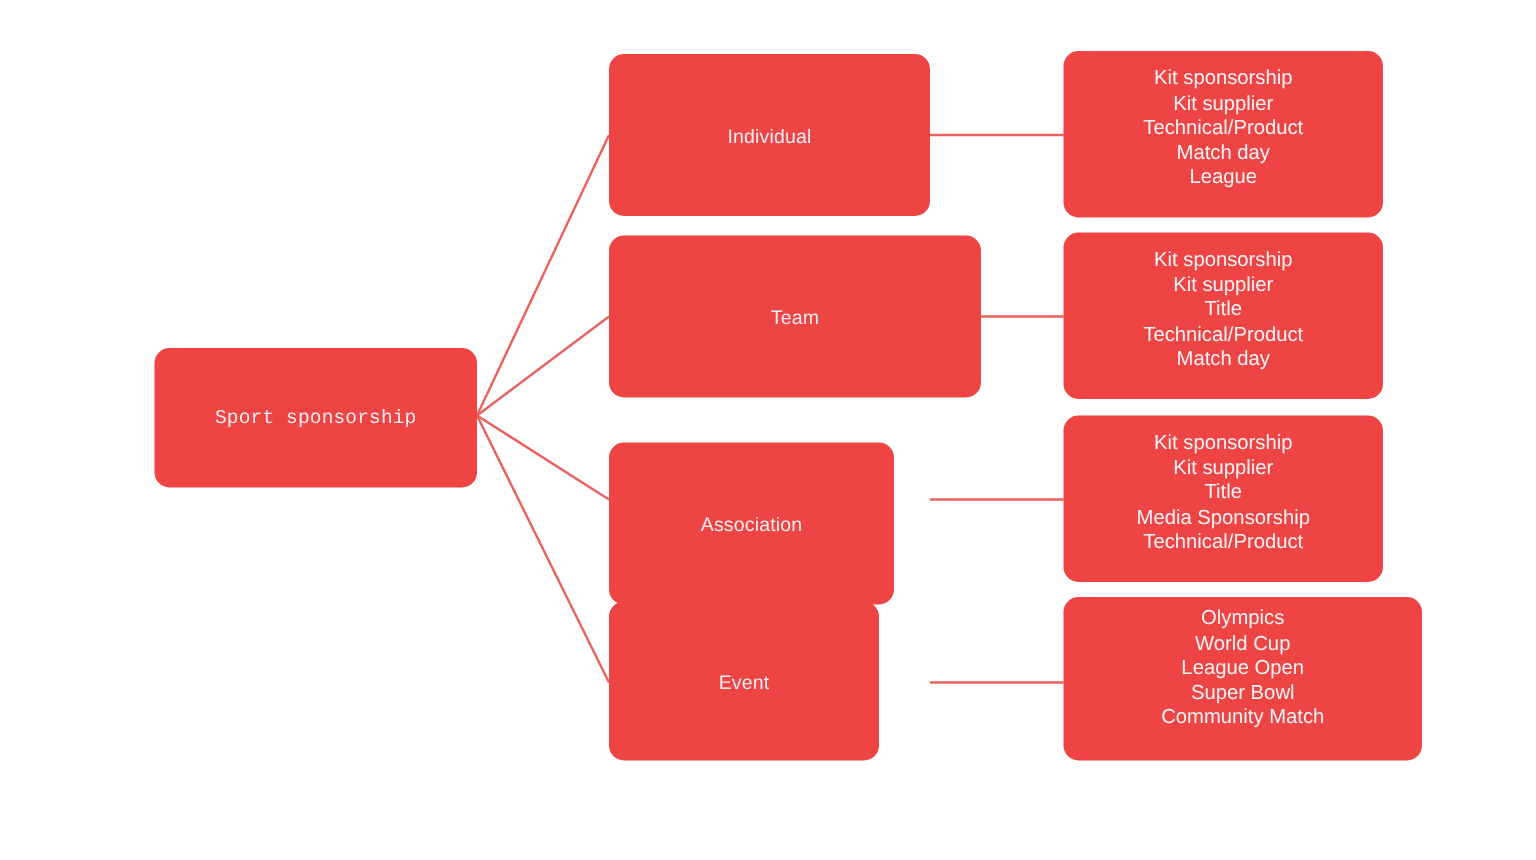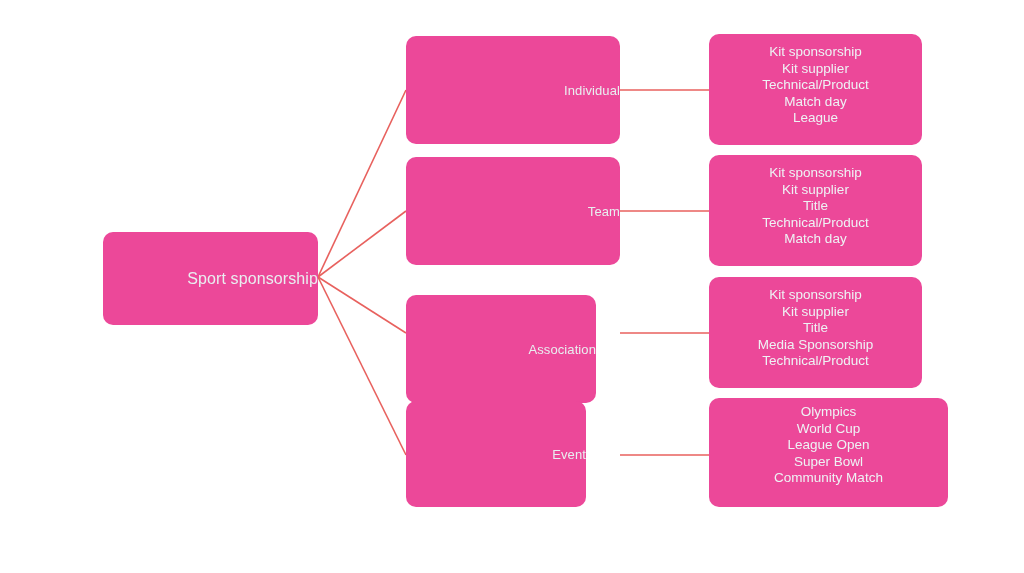--- a/index.html
+++ b/index.html
@@ -21,37 +21,38 @@
   .edges {
     position: absolute;
     left: 0;
     top: 0;
     width: 1024px;
     height: 573px;
     pointer-events: none;
   }
   .node {
     position: absolute;
-    background: #ec4899;
+    background: #ef4444;
     border-radius: 10px;
     display: flex;
     align-items: center;
-    justify-content: flex-end;
+    justify-content: center;
     box-sizing: border-box;
     color: #ffffff;
   }
   .node-label {
     color: #e9eef0;
     font-size: 13px;
     line-height: 17px;
     text-align: center;
     letter-spacing: 0.1px;
   }
   .root .node-label {
-    font-size: 16px;
+    font-size: 13px;
+    font-family: Liberation Mono, monospace;
   }
   .list-node {
     align-items: flex-start;
     padding-top: 10px;
   }
   .list {
     width: 100%;
     text-align: center;
   }
   .list-item {
@@ -92,21 +93,21 @@
   <div class="node list-node" style="left:709px; top:34px; width:213px; height:111px;">
     <div class="list">
       <div class="list-item">Kit sponsorship</div>
       <div class="list-item">Kit supplier</div>
       <div class="list-item">Technical/Product</div>
       <div class="list-item">Match day</div>
       <div class="list-item">League</div>
     </div>
   </div>
 
-  <div class="node" style="left:406px; top:157px; width:214px; height:108px;">
+  <div class="node" style="left:406px; top:157px; width:248px; height:108px;">
     <span class="node-label">Team</span>
   </div>
 
   <div class="node list-node" style="left:709px; top:155px; width:213px; height:111px;">
     <div class="list">
       <div class="list-item">Kit sponsorship</div>
       <div class="list-item">Kit supplier</div>
       <div class="list-item">Title</div>
       <div class="list-item">Technical/Product</div>
       <div class="list-item">Match day</div>

